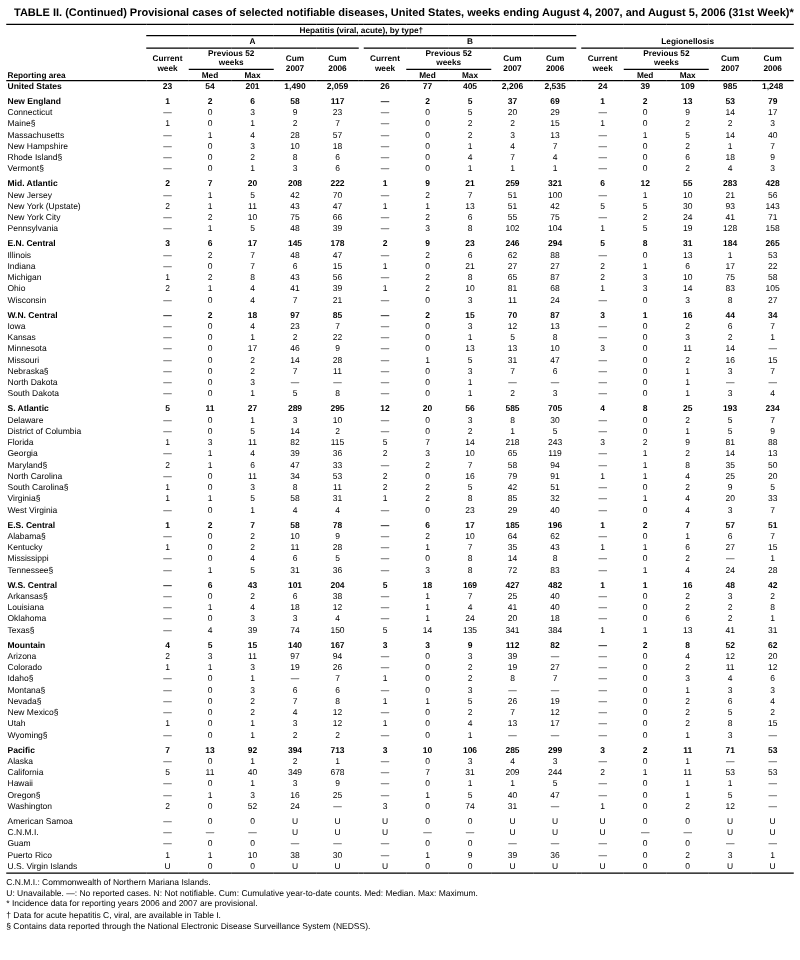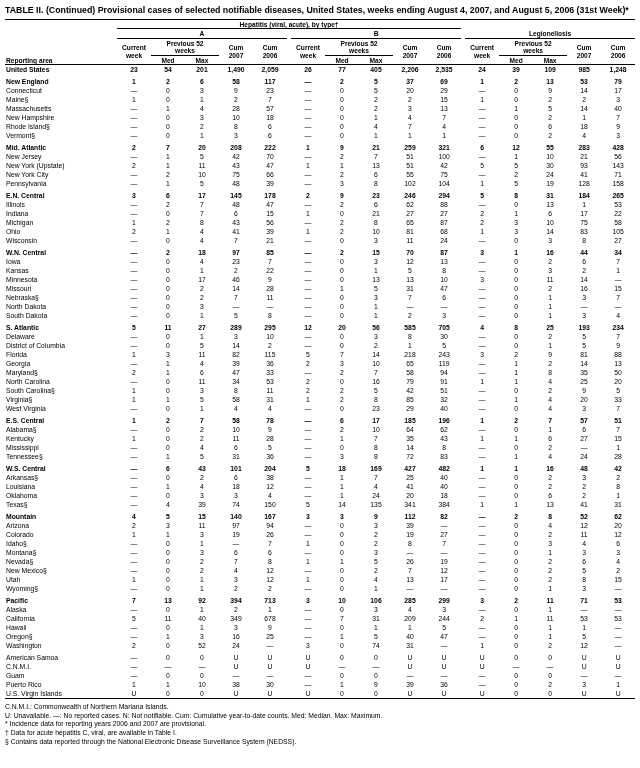--- a/index.html
+++ b/index.html
@@ -5,21 +5,21 @@
   html, body { margin: 0; padding: 0; }
   body {
     width: 640px; height: 768px;
     background: #ffffff; color: #000000;
     font-family: "Liberation Sans", sans-serif;
     overflow: hidden;
   }
   .page { padding: 5px 5px 0 5px; }
   .title {
     font-size: 8.8px; font-weight: bold; line-height: 1.22;
-    margin-bottom: 3px; width: 630px;
+    margin-bottom: 3px; width: 630px; text-align: right;
   }
   table {
     border-collapse: collapse; table-layout: fixed;
     width: 630px; border-top: 1.4px solid #000;
   }
   .c-area { width: 112px; }
   .c-v   { width: 34px; }
   .c-sp  { width: 4px; }
   thead th {
     font-size: 6.6px; font-weight: bold; text-align: center;

